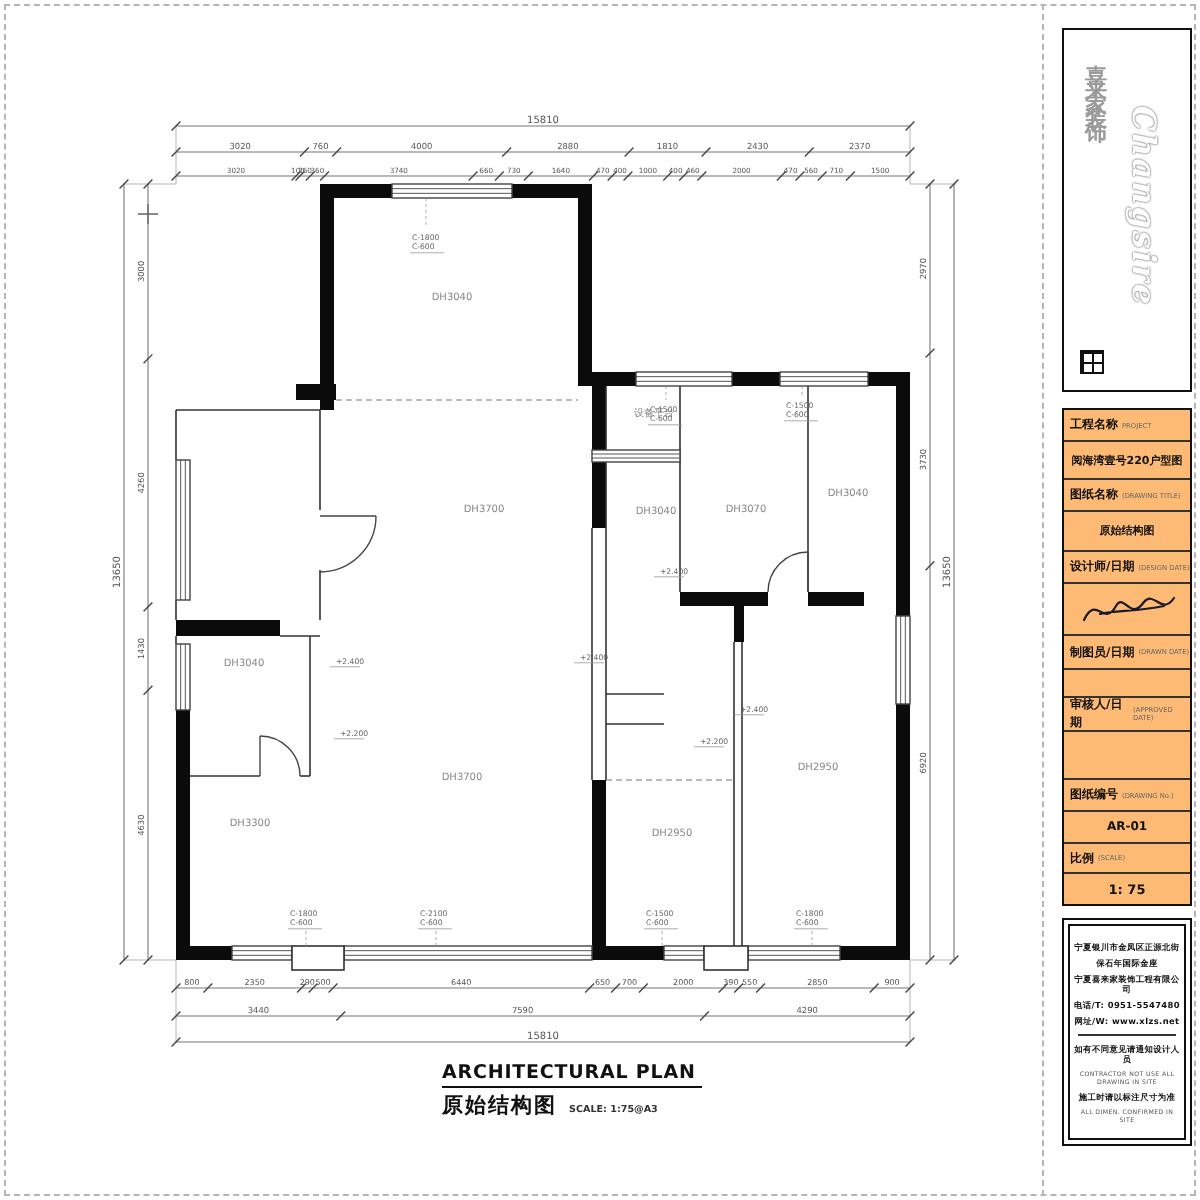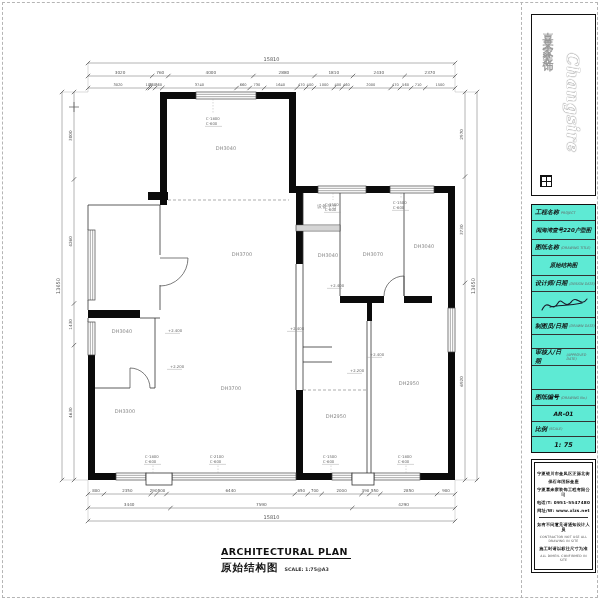--- a/index.html
+++ b/index.html
@@ -15,21 +15,21 @@
             background:#fff;overflow:hidden;}
   .logo-en{position:absolute;left:40px;top:88px;transform:translate(-50%,-50%) rotate(90deg);
            font-family:"DejaVu Serif",serif;font-style:italic;font-weight:bold;font-size:16px;
            color:#fff;text-shadow:0 0 1px #777,0 0 1px #777;letter-spacing:1px;white-space:nowrap;}
   .logo-cn{position:absolute;left:7px;top:8px;writing-mode:vertical-rl;font-size:11px;
            color:#9a9a9a;letter-spacing:7px;font-weight:bold;font-family:"DejaVu Serif",serif;}
   .stamp{position:absolute;left:8px;bottom:8px;width:12px;height:12px;background:#111;
          display:grid;grid-template-columns:1fr 1fr;grid-template-rows:1fr 1fr;gap:1px;padding:1.5px;box-sizing:border-box;}
   .stamp span{background:#fff;}
 
-  .tb{margin:8px 4px 0 4px;border:1.5px solid #111;background:#5eead4;font-style:italic;}
+  .tb{margin:8px 4px 0 4px;border:1.5px solid #111;background:#fdba74;}
   .tb-row{display:flex;align-items:center;gap:2px;border-bottom:0.9px solid #333;
           box-sizing:border-box;font-size:6px;font-weight:bold;color:#111;overflow:hidden;}
   .tb-row:last-child{border-bottom:none;}
   .tb-row.lab{justify-content:flex-start;padding-left:3px;}
   .tb-row.val{justify-content:center;font-size:5.5px;}
   .tb-row .en{font-size:3.4px;color:#666;font-weight:normal;}
   .tb-row:nth-child(1){height:16px;} .tb-row:nth-child(2){height:19px;}
   .tb-row:nth-child(3){height:16px;} .tb-row:nth-child(4){height:20px;}
   .tb-row:nth-child(5){height:16px;} .tb-row:nth-child(6){height:26px;justify-content:center;}
   .tb-row:nth-child(7){height:17px;} .tb-row:nth-child(8){height:14px;}
@@ -37,21 +37,21 @@
   .tb-row:nth-child(11){height:16px;} .tb-row:nth-child(12){height:16px;font-size:6px;}
   .tb-row:nth-child(13){height:15px;} .tb-row:nth-child(14){height:15px;font-size:6.5px;}
 
   .company-box{margin:6px 4px 0 4px;border:1.5px solid #111;padding:2px;background:#fff;}
   .company-inner{border:0.9px solid #111;padding:5px 1px 4px 1px;}
   .cb-line{font-size:4.2px;text-align:center;color:#111;margin:3px 0;font-weight:bold;letter-spacing:0.2px;}
   .cb-line.en{font-size:3.1px;color:#555;font-weight:normal;margin:1px 0 3px 0;}
   .cb-sep{border-top:0.8px solid #333;margin:4px 3px;}
 
   
-  .footer{position:absolute;left:221px;top:546px;width:130px;}
+  .footer{position:absolute;left:221px;top:531px;width:130px;}
   .f-en{font-size:9.5px;font-weight:bold;letter-spacing:0.4px;color:#111;
         border-bottom:1.3px solid #111;padding-bottom:1px;white-space:nowrap;}
   .f-row{display:flex;align-items:baseline;gap:6px;margin-top:2px;}
   .f-zh{font-size:10.5px;font-weight:bold;color:#111;letter-spacing:1px;}
   .f-scale{font-size:4.8px;color:#333;font-weight:bold;}
 </style>
 </head>
 <body>
 
 <div class="sheet">

